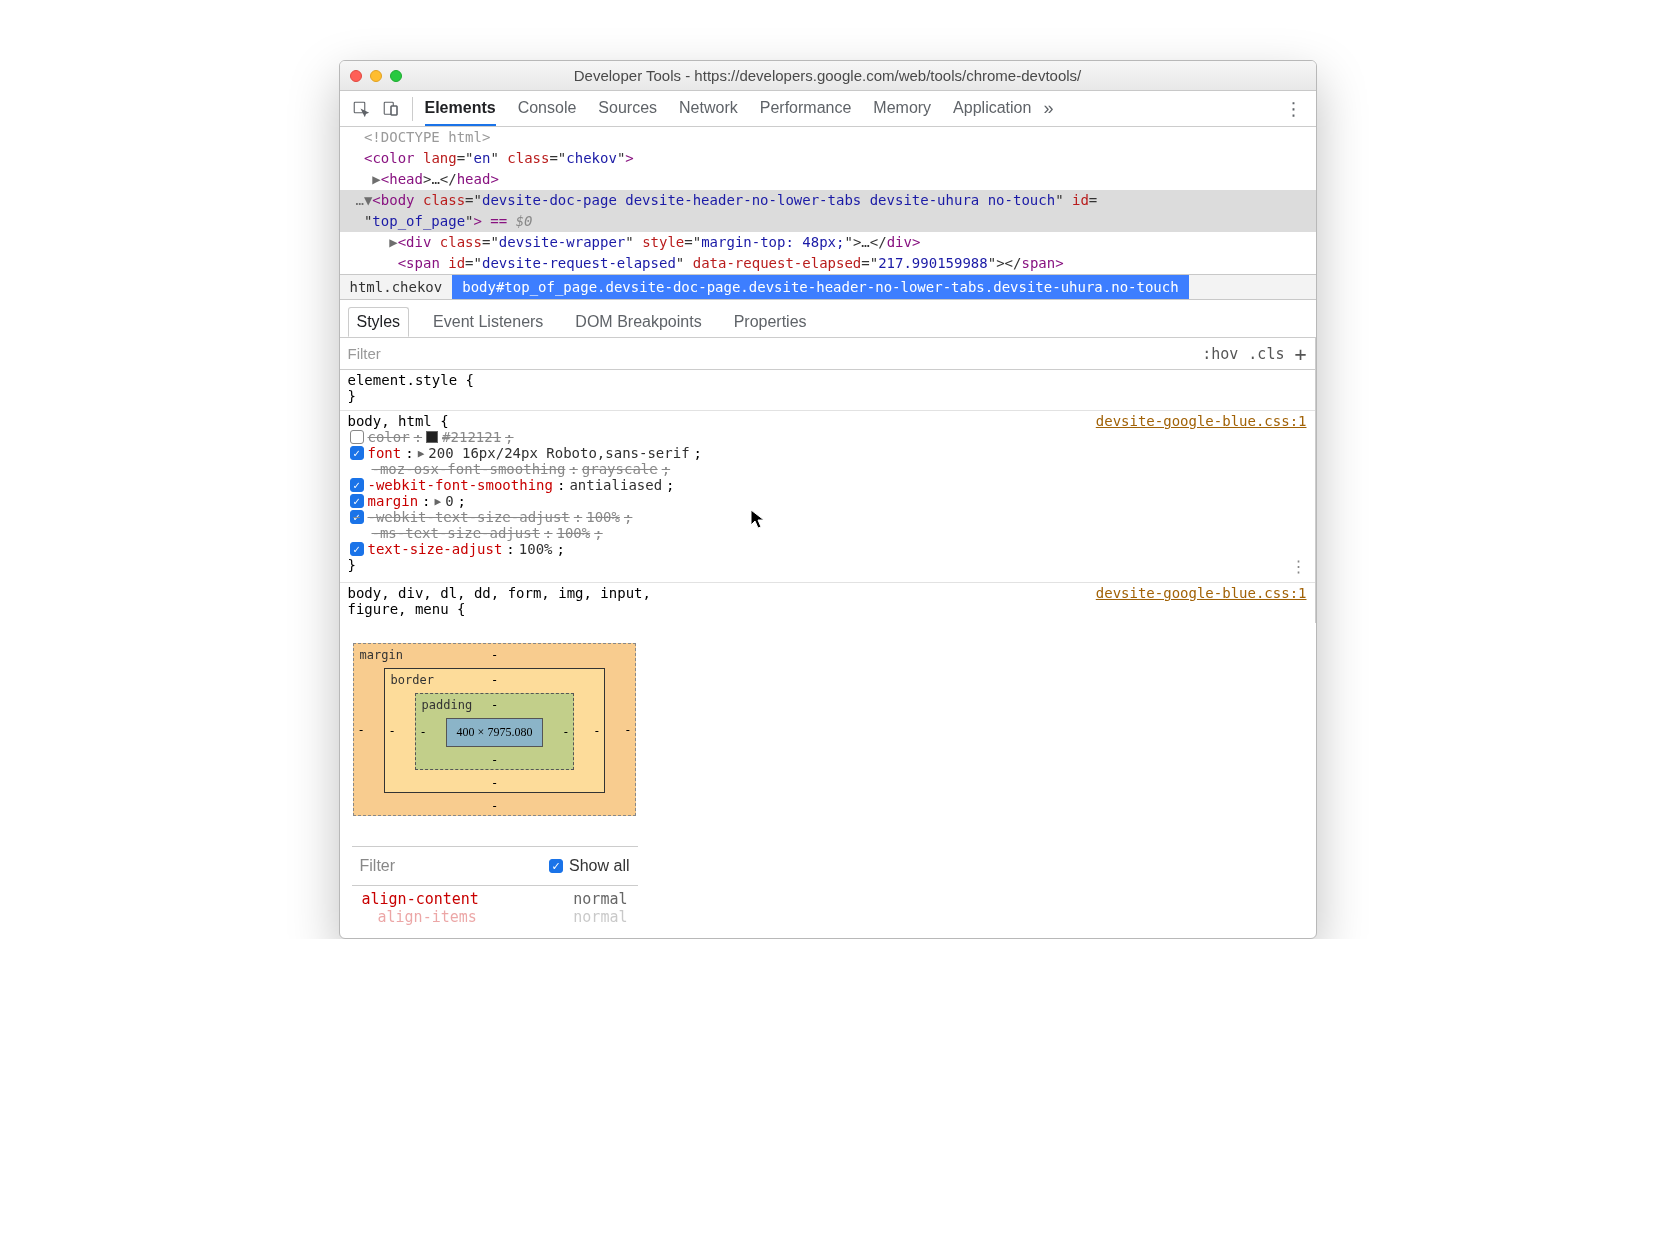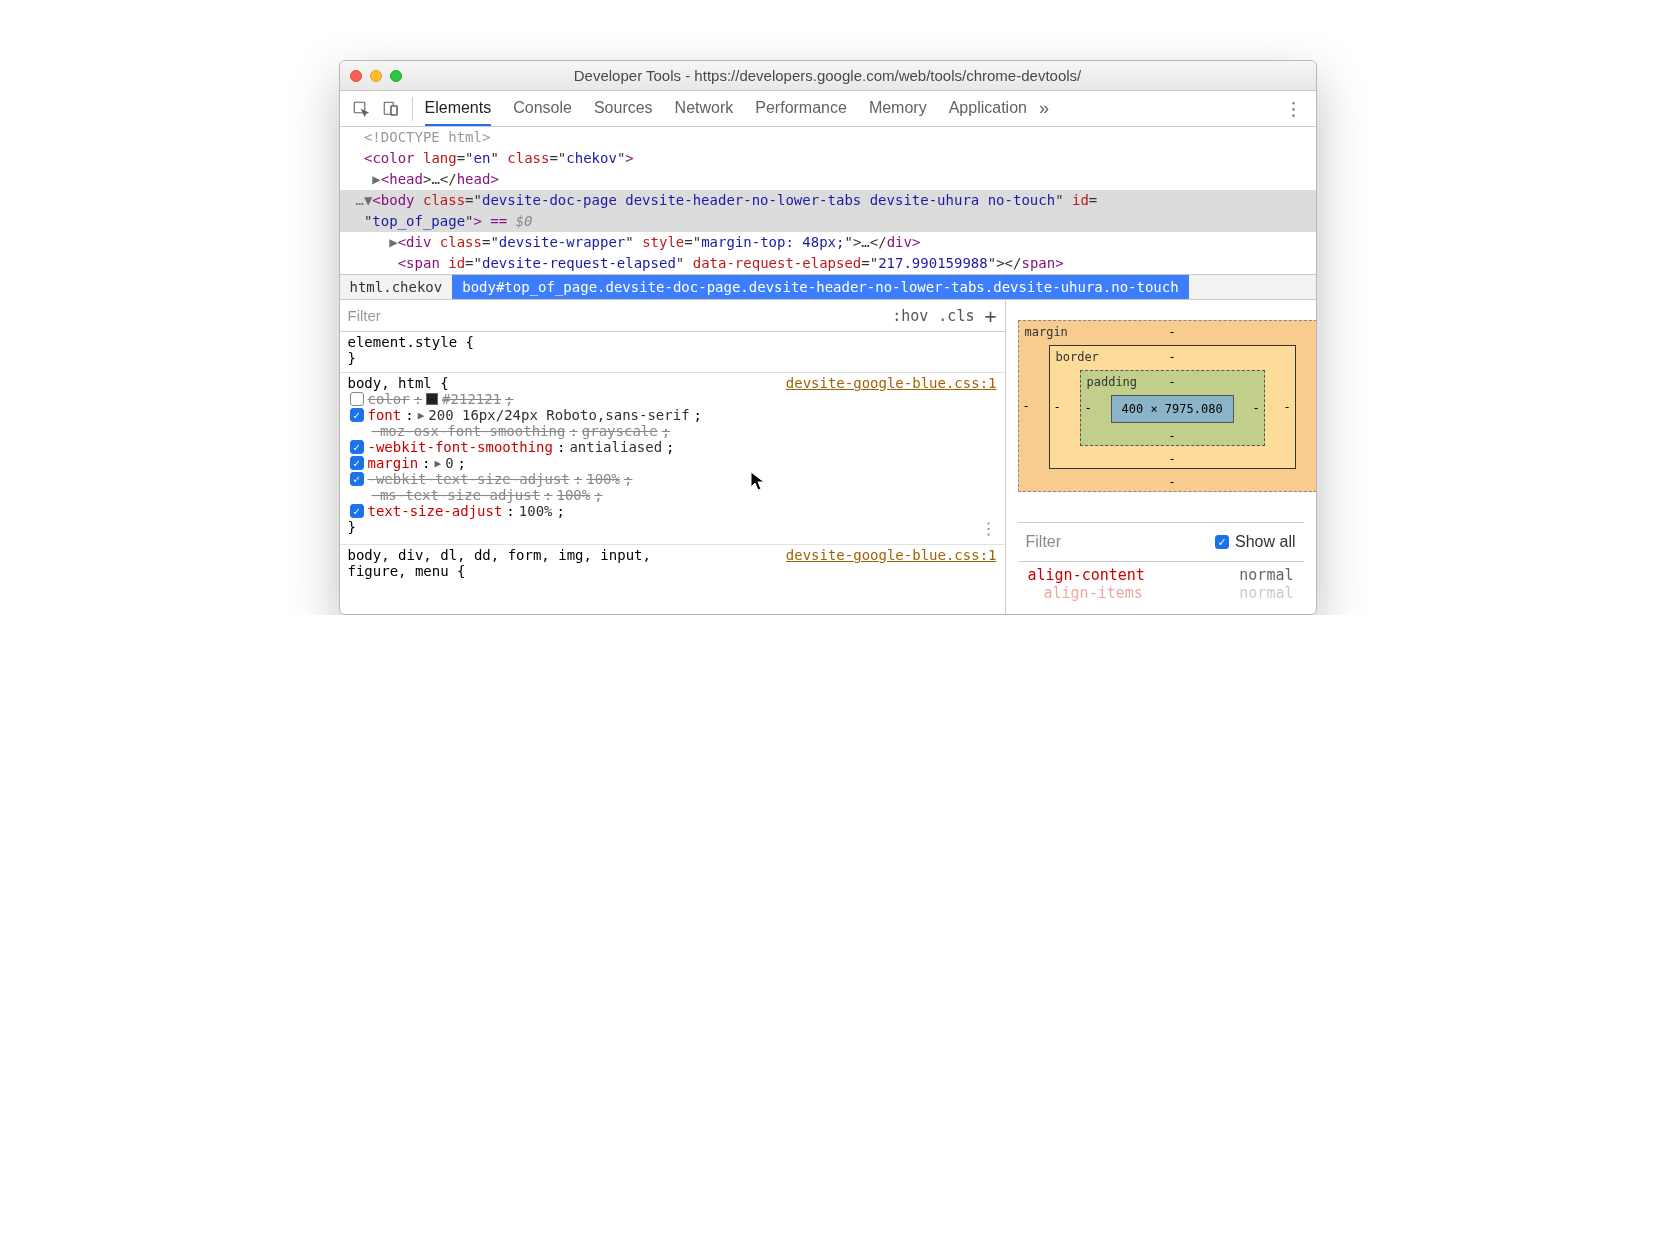--- a/index.html
+++ b/index.html
@@ -45,21 +45,21 @@
     border-bottom: 1px solid #ccc;
     display:flex; align-items:center;
     font-size: 16px; color:#5f6368;
     padding: 0 6px;
   }
   .tool-icon { width: 30px; display:flex; justify-content:center; align-items:center;}
   .tool-icon svg { width:18px; height:18px; stroke:#5f6368; fill:none; stroke-width:1.5;}
   .vsep { width:1px; height:24px; background:#ccc; margin:0 6px;}
   .tabs { display:flex; gap:22px; padding-left:6px; }
   .tab { cursor:default; padding: 7px 0; }
-  .tab.active { color:#202124; border-bottom: 2px solid #1a73e8; margin-bottom:-1px; font-weight:400;}
+  .tab.active { color:#202124; border-bottom: 2px solid #1a73e8; margin-bottom:-1px; font-weight:700;}
   .more { margin-left:12px; font-size:18px;}
   .kebab { margin-left:auto; margin-right:8px; font-size:18px; letter-spacing:-1px;}
 
   
   .dom {
     font-family: Menlo, Monaco, Consolas, monospace;
     font-size: 14px; line-height: 1.5;
     color:#303030;
     background:#fff;
   }
@@ -90,21 +90,21 @@
     border-bottom:1px solid #ccc;
     font-size:16px; color:#5f6368;
     height:38px; align-items:center;
   }
   .subtab { padding: 5px 8px; }
   .subtab.active {
     background:#fff; border:1px solid #ccc; border-bottom:1px solid #fff;
     border-radius:3px 3px 0 0; color:#202124; margin-bottom:-1px;
   }
 
-  .panels { display:flex; }
+  .panels { display:flex;flex-direction:column; }
   .styles-pane {
     flex: 1 1 auto;
     border-right:1px solid #ccc;
     min-width:0;
     font-family: Menlo, Monaco, Consolas, monospace;
     font-size:14px;
   }
   .filterrow {
     display:flex; align-items:center;
     border-bottom:1px solid #ccc;
@@ -137,21 +137,21 @@
   .boxmodel {
     margin:8px auto 0 auto;
     font-family: Menlo, Monaco, Consolas, monospace;
     font-size:12px;
     position:relative;
   }
   .bm-layer { border:1px dashed #333; padding:24px 30px 22px 30px; position:relative; text-align:center;}
   .bm-margin { background:#f8cc8f; border-color:#888;}
   .bm-border { background:#fddc9a; border:1px solid #333;}
   .bm-padding-box { background:#c2cf8a; border:1px dashed #555;}
-  .bm-content { background:#8bb4c8; border:1px solid #555; padding:6px 10px; white-space:nowrap;}
+  .bm-content { background:#8bb4c8; border:1px solid #555; padding:6px 10px; white-space:nowrap;font-family:Liberation Serif, serif;}
   .bm-label { position:absolute; top:4px; left:6px; color:#333;}
   .bm-val-top { position:absolute; top:4px; left:0; right:0; text-align:center;}
   .bm-val-bottom { position:absolute; bottom:2px; left:0; right:0; text-align:center;}
   .bm-val-left { position:absolute; left:4px; top:50%; transform:translateY(-50%);}
   .bm-val-right { position:absolute; right:4px; top:50%; transform:translateY(-50%);}
 
   .computed-filter {
     display:flex; align-items:center; margin-top:30px;
     border-top:1px solid #ccc; border-bottom:1px solid #ccc;
     height:40px; padding:0 8px;
@@ -220,20 +220,26 @@
  "</span><span class="t-str">top_of_page</span><span class="t-black">"</span><span class="t-tag">&gt; == </span><span class="dollar0">$0</span></div>
     <div class="domline">    <span class="arrow">▶</span><span class="t-tag">&lt;</span><span class="t-tag">div</span> <span class="t-attr">class</span><span class="t-black">="</span><span class="t-str">devsite-wrapper</span><span class="t-black">"</span> <span class="t-attr">style</span><span class="t-black">="</span><span class="t-str">margin-top: 48px;</span><span class="t-black">"</span><span class="t-black">&gt;…&lt;/</span><span class="t-tag">div</span><span class="t-tag">&gt;</span></div>
     <div class="domline">     <span class="t-tag">&lt;</span><span class="t-tag">span</span> <span class="t-attr">id</span><span class="t-black">="</span><span class="t-str">devsite-request-elapsed</span><span class="t-black">"</span> <span class="t-attr">data-request-elapsed</span><span class="t-black">="</span><span class="t-str">217.990159988</span><span class="t-black">"</span><span class="t-black">&gt;&lt;/</span><span class="t-tag">span</span><span class="t-tag">&gt;</span></div>
   </div>
 
   <div class="breadcrumb">
     <div class="crumb">html.chekov</div>
     <div class="crumb sel">body#top_of_page.devsite-doc-page.devsite-header-no-lower-tabs.devsite-uhura.no-touch</div>
   </div>
 
+  <div class="subtabs">
+    <div class="subtab active">Styles</div>
+    <div class="subtab">Event Listeners</div>
+    <div class="subtab">DOM Breakpoints</div>
+    <div class="subtab">Properties</div>
+  </div>
 
   <div class="panels">
 
     <div class="styles-pane">
       <div class="filterrow">
         <span style="flex:1;color:#999;">Filter</span>
         <div class="right">
           <span>:hov</span>
           <span>.cls</span>
           <span class="plus">+</span>

